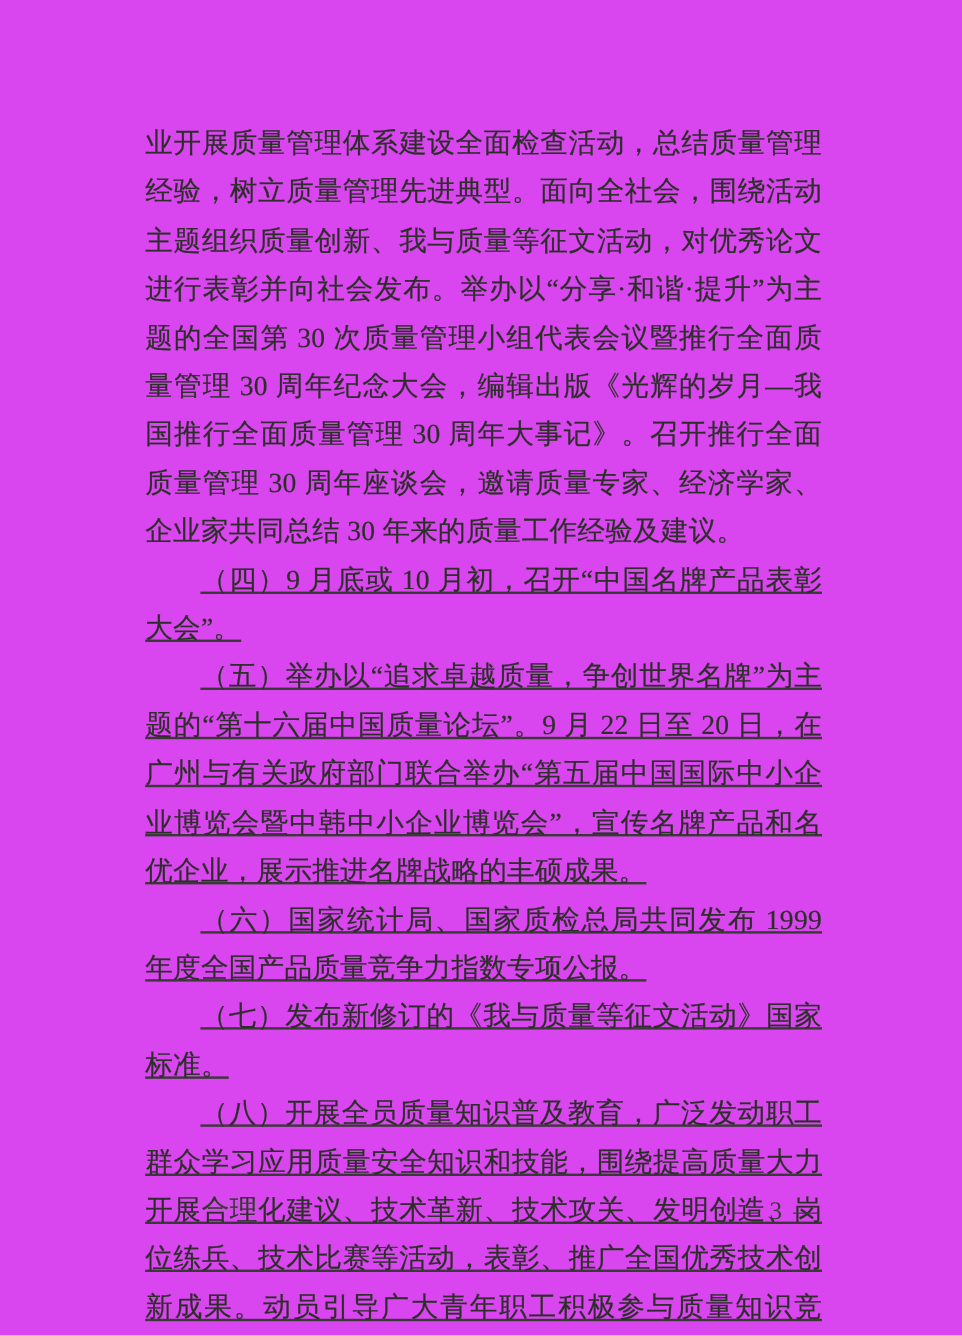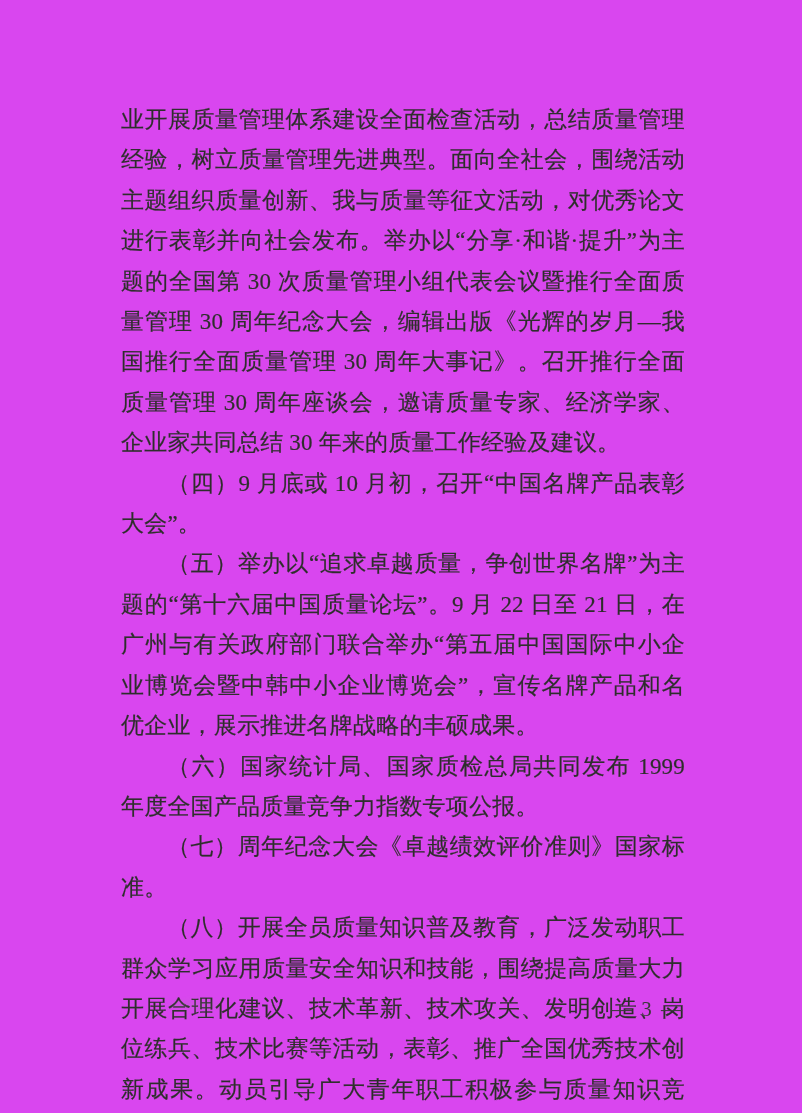--- a/index.html
+++ b/index.html
@@ -25,21 +25,21 @@
   }
   .para {
     font-size: 23px;
     line-height: 40.4px;
     text-align: justify;
     text-justify: inter-ideograph;
     letter-spacing: 0.2px;
     color: #2e2d2c;
     -webkit-text-stroke: 0.2px #3a3937;
   }
-  .para.indent { text-indent: 2em; }
+  .para.indent { text-indent: 2em; text-decoration: underline; }
   .page-number {
     position: absolute;
     top: 997px;
     right: 118px;
     font-size: 21px;
     letter-spacing: 2px;
     color: #3a3a3a;
     font-family: "Liberation Serif", "DejaVu Serif", serif;
   }
   .smudge {
@@ -54,22 +54,22 @@
     filter: blur(2px);
   }
 </style>
 </head>
 <body>
 
 <div class="page">
   <main class="text-block">
     <p class="para">业开展质量管理体系建设全面检查活动，总结质量管理经验，树立质量管理先进典型。面向全社会，围绕活动主题组织质量创新、我与质量等征文活动，对优秀论文进行表彰并向社会发布。举办以“分享·和谐·提升”为主题的全国第 30 次质量管理小组代表会议暨推行全面质量管理 30 周年纪念大会，编辑出版《光辉的岁月—我国推行全面质量管理 30 周年大事记》。召开推行全面质量管理 30 周年座谈会，邀请质量专家、经济学家、企业家共同总结 30 年来的质量工作经验及建议。</p>
     <p class="para indent">（四）9 月底或 10 月初，召开“中国名牌产品表彰大会”。</p>
-    <p class="para indent">（五）举办以“追求卓越质量，争创世界名牌”为主题的“第十六届中国质量论坛”。9 月 22 日至 21 日，在广州与有关政府部门联合举办“第五届中国国际中小企业博览会暨中韩中小企业博览会”，宣传名牌产品和名优企业，展示推进名牌战略的丰硕成果。</p>
+    <p class="para indent">（五）举办以“追求卓越质量，争创世界名牌”为主题的“第十六届中国质量论坛”。9 月 22 日至 20 日，在广州与有关政府部门联合举办“第五届中国国际中小企业博览会暨中韩中小企业博览会”，宣传名牌产品和名优企业，展示推进名牌战略的丰硕成果。</p>
     <p class="para indent">（六）国家统计局、国家质检总局共同发布 1999 年度全国产品质量竞争力指数专项公报。</p>
-    <p class="para indent">（七）周年纪念大会《卓越绩效评价准则》国家标准。</p>
+    <p class="para indent">（七）发布新修订的《我与质量等征文活动》国家标准。</p>
     <p class="para indent">（八）开展全员质量知识普及教育，广泛发动职工群众学习应用质量安全知识和技能，围绕提高质量大力开展合理化建议、技术革新、技术攻关、发明创造、岗位练兵、技术比赛等活动，表彰、推广全国优秀技术创新成果。动员引导广大青年职工积极参与质量知识竞赛、“青工技能振兴计划”、“青年创新创效”等活动，努力</p>
   </main>
 
   <div class="smudge"></div>
 
   <div class="page-number">— 3 —</div>
 </div>
 
 </body></html>

